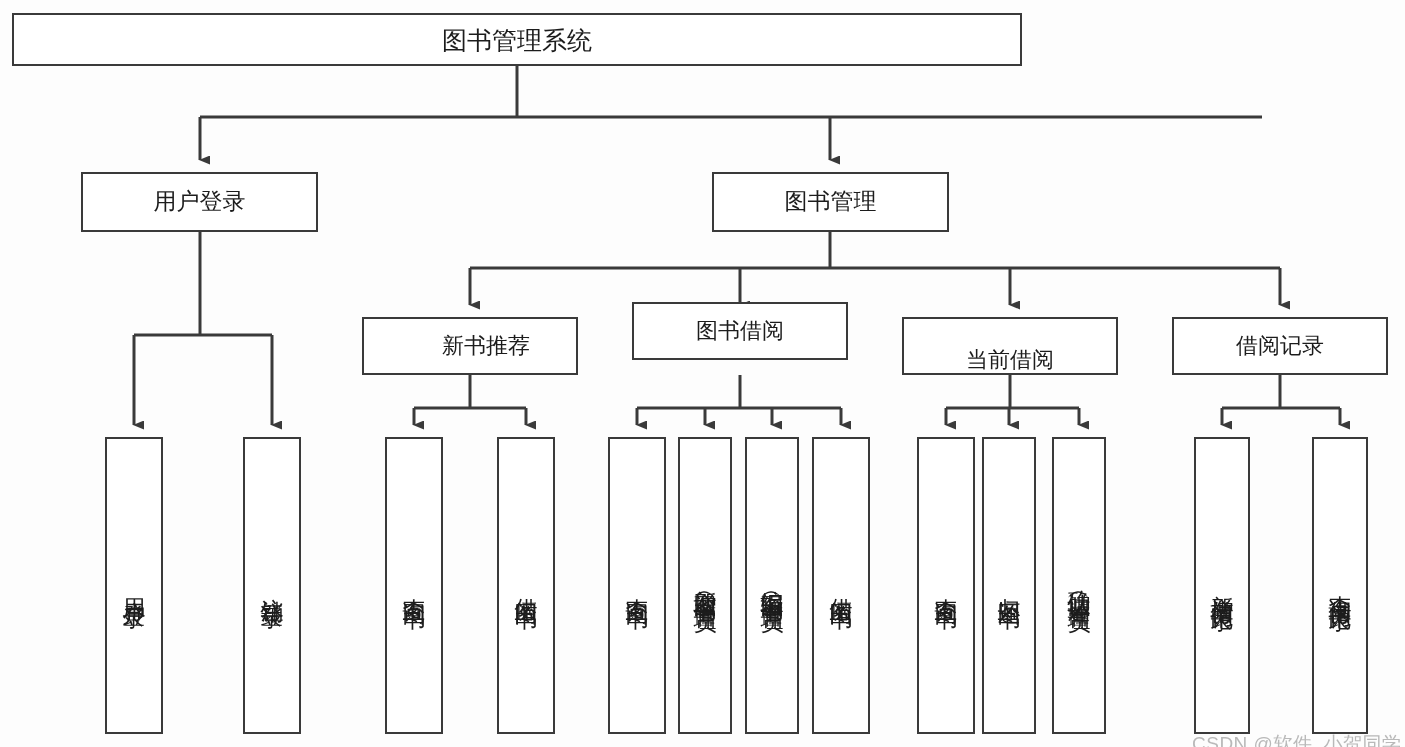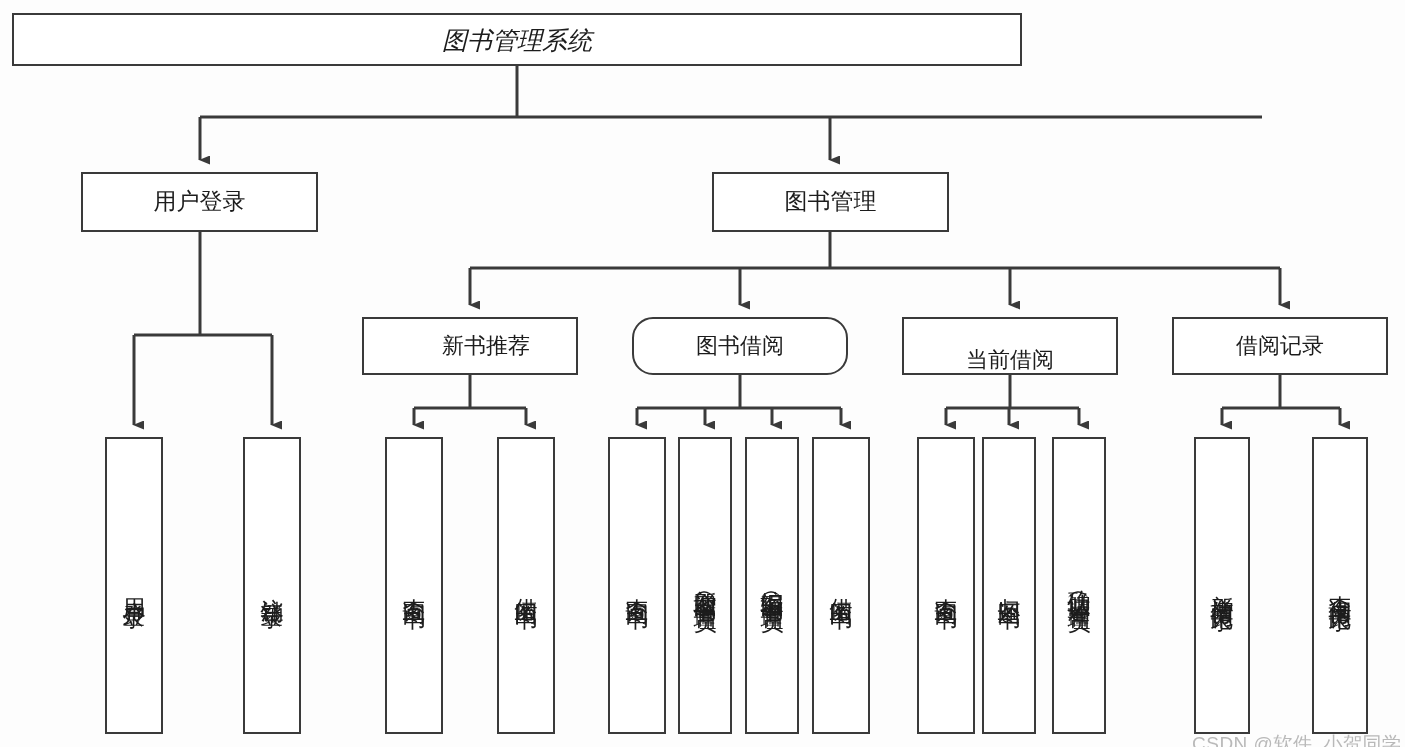--- a/index.html
+++ b/index.html
@@ -36,21 +36,21 @@
     justify-content: center;
     color: #1c1c1c;
     z-index: 2;
   }
   .node .lbl {
     display: block;
     text-align: center;
     line-height: 1.12;
     white-space: pre-line;
   }
-  .n-root .lbl    { font-size: 25px; font-style: italic; }
+  .n-root .lbl    { font-size: 25px; }
   .n-lvl1 .lbl    { font-size: 23px; }
   .n-lvl2 .lbl    { font-size: 22px; }
   .n-leaf {
     border-width: 2.5px;
   }
   .n-leaf .lbl {
     writing-mode: vertical-rl;
     text-orientation: upright;
     font-size: 23px;
     letter-spacing: 3px;
@@ -128,21 +128,21 @@
   <div class="node n-lvl1" style="left:81px; top:172px; width:237px; height:60px;">
     <span class="lbl">用户登录</span>
   </div>
   <div class="node n-lvl1" style="left:712px; top:172px; width:237px; height:60px;">
     <span class="lbl">图书管理</span>
   </div>
 
   <div class="node n-lvl2" style="left:362px; top:317px; width:216px; height:58px;padding-left:32px;">
     <span class="lbl">新书推荐</span>
   </div>
-  <div class="node n-lvl2" style="left:632px; top:317px; width:216px; height:58px;border-radius:21px;">
+  <div class="node n-lvl2" style="left:632px; top:302px; width:216px; height:58px;">
     <span class="lbl">图书借阅</span>
   </div>
   <div class="node n-lvl2" style="left:902px; top:317px; width:216px; height:58px;align-items:flex-end;">
     <span class="lbl">当前借阅</span>
   </div>
   <div class="node n-lvl2" style="left:1172px; top:317px; width:216px; height:58px;">
     <span class="lbl">借阅记录</span>
   </div>
 
   <div class="node n-leaf" style="left:105px; top:437px; width:58px; height:297px;">

